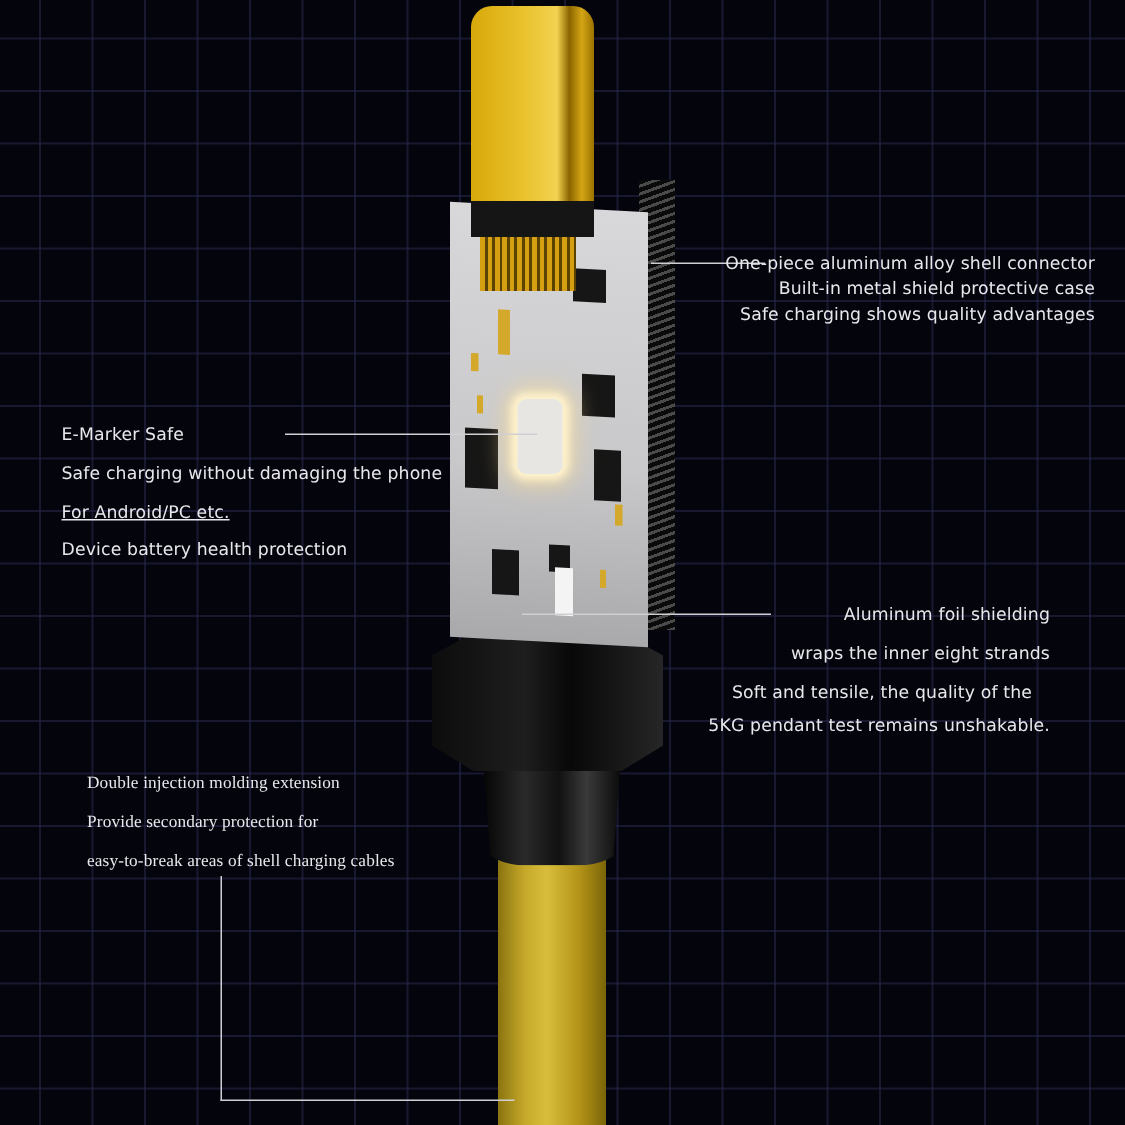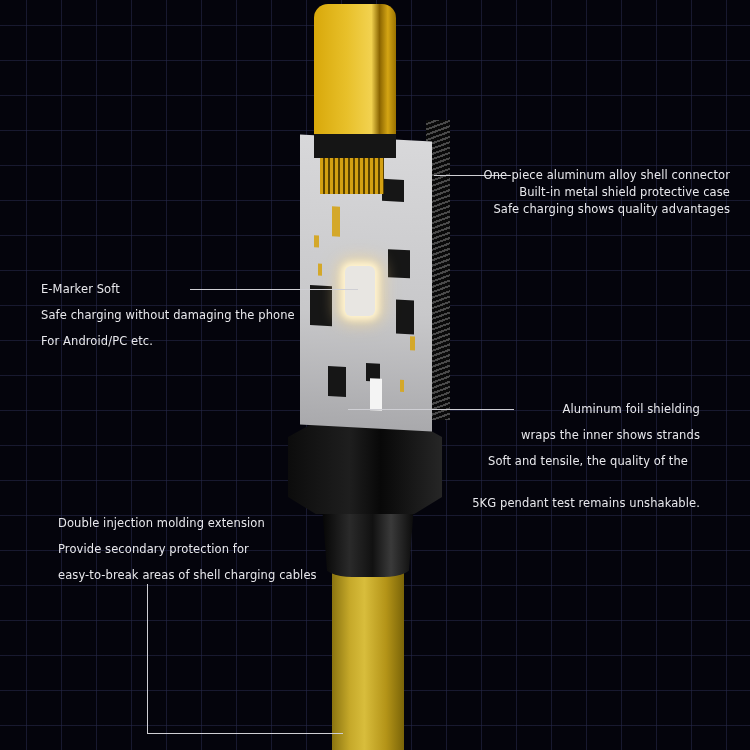--- a/index.html
+++ b/index.html
@@ -72,29 +72,30 @@
 <div class="line" style="left:147px;top:584px;width:1px;height:150px;"></div>
 <div class="line" style="left:147px;top:733px;width:196px;height:1px;"></div>
 
 <div class="callout" style="right:20px;top:168px;width:240px;height:50px;text-align:right;">
   <div style="right:0;top:0;">One-piece aluminum alloy shell connector</div>
   <div style="right:0;top:17px;">Built-in metal shield protective case</div>
   <div style="right:0;top:34px;">Safe charging shows quality advantages</div>
 </div>
 
 <div class="callout" style="left:41px;top:282px;width:240px;height:100px;">
-  <div style="left:0;top:0;">E-Marker Soft</div>
+  <div style="left:0;top:0;">E-Marker Safe</div>
   <div style="left:0;top:26px;">Safe charging without damaging the phone</div>
-  <div style="left:0;top:52px;">For Android/PC etc.</div>
+  <div style="left:0;top:52px;text-decoration:underline;">For Android/PC etc.</div>
+  <div style="left:0;top:77px;">Device battery health protection</div>
 </div>
 
 <div class="callout" style="right:50px;top:402px;width:220px;height:100px;text-align:right;">
   <div style="right:0;top:0;">Aluminum foil shielding</div>
-  <div style="right:0;top:26px;">wraps the inner shows strands</div>
+  <div style="right:0;top:26px;">wraps the inner eight strands</div>
   <div style="right:12px;top:52px;">Soft and tensile, the quality of the</div>
-  <div style="right:0;top:94px;text-align:center;">5KG pendant test remains unshakable.</div>
+  <div style="right:0;top:74px;text-align:center;">5KG pendant test remains unshakable.</div>
 </div>
 
-<div class="callout" style="left:58px;top:516px;width:260px;height:70px;">
+<div class="callout" style="left:58px;top:516px;width:260px;height:70px;font-family:Liberation Serif, serif;">
   <div style="left:0;top:0;">Double injection molding extension</div>
   <div style="left:0;top:26px;text-align:center;">Provide secondary protection for</div>
   <div style="left:0;top:52px;">easy-to-break areas of shell charging cables</div>
 </div>
 
 </body></html>

